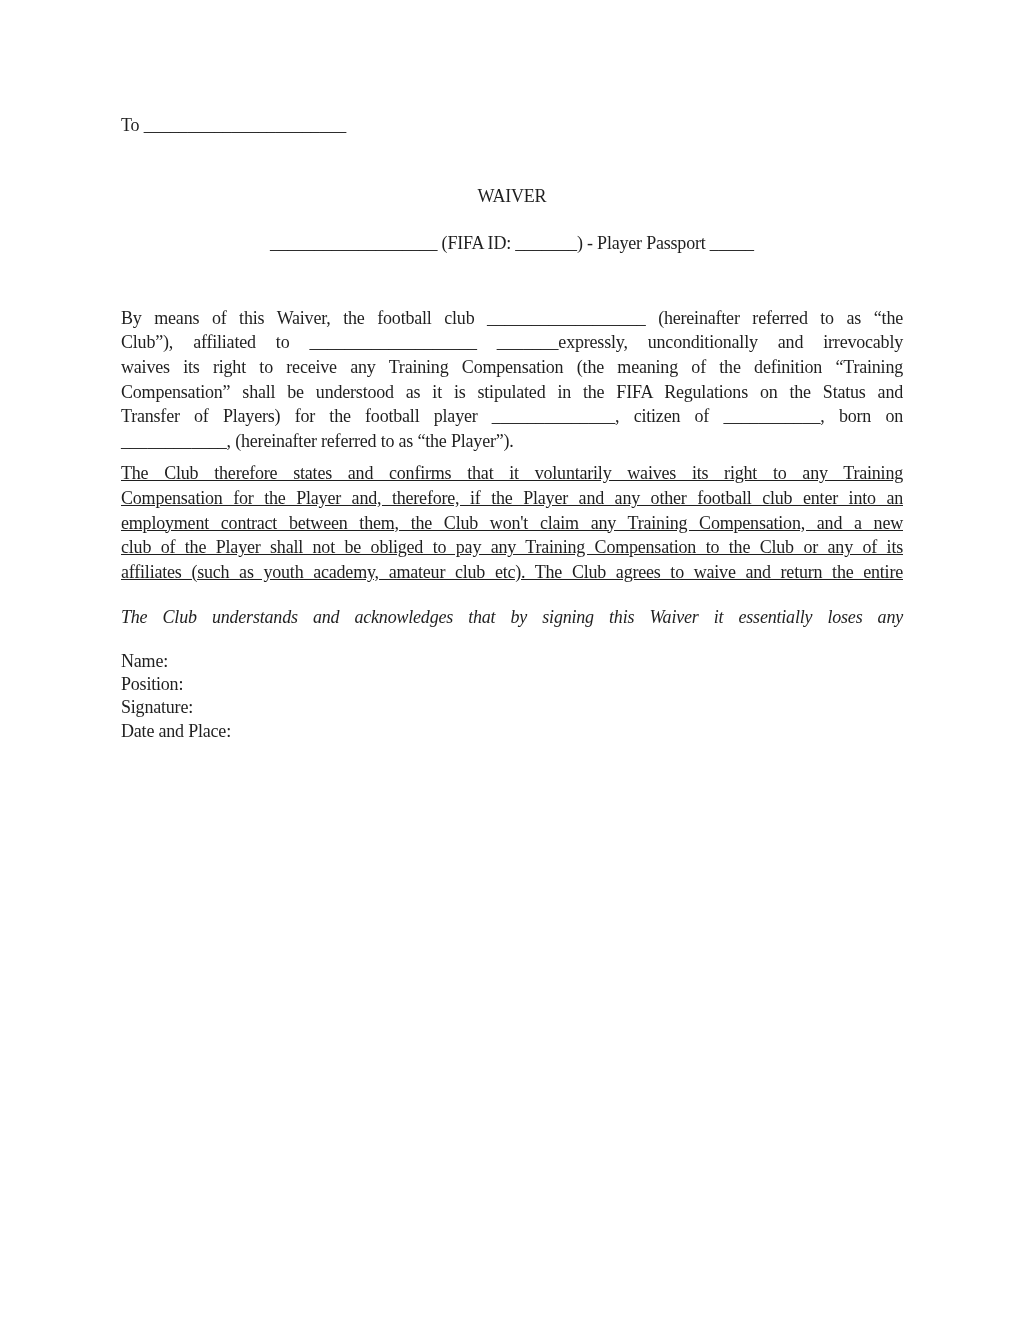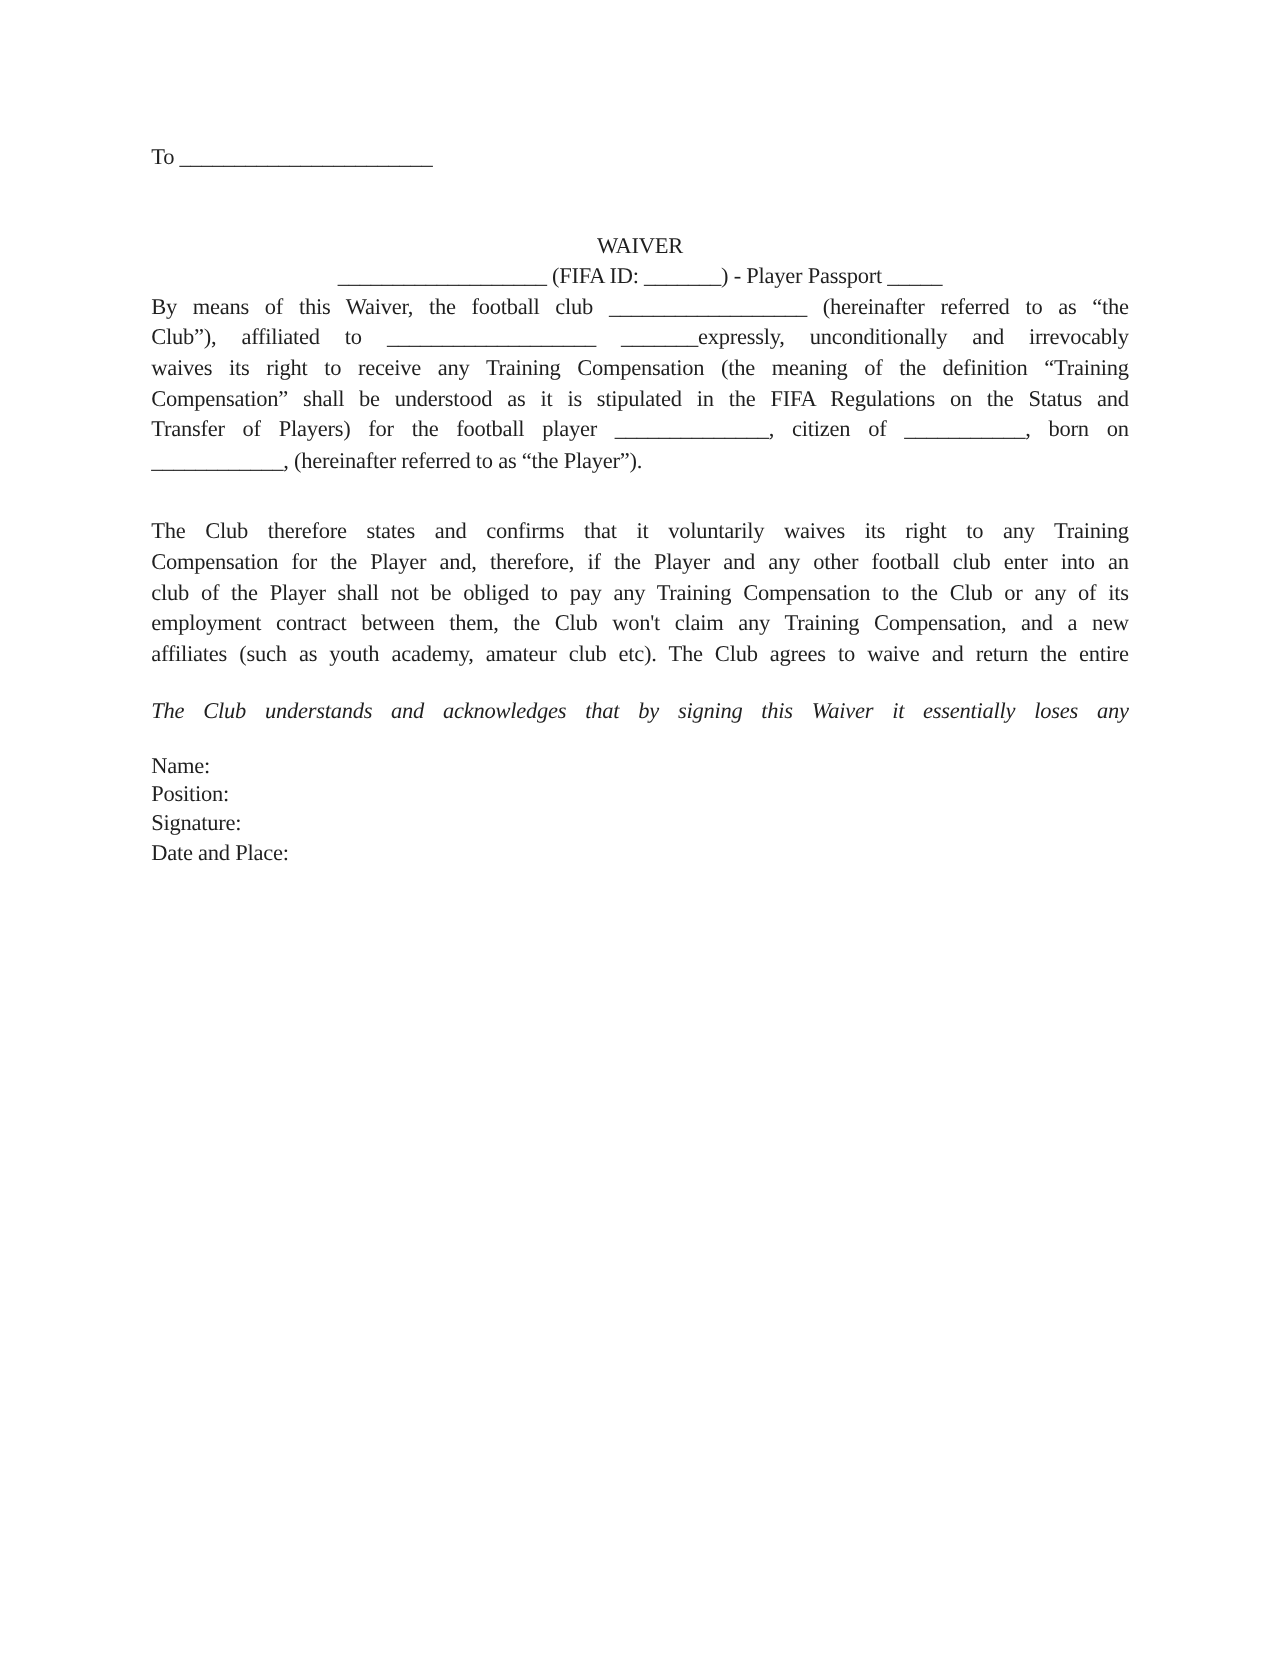--- a/index.html
+++ b/index.html
@@ -15,24 +15,24 @@
     line-height: 24.6px;
     letter-spacing: -0.2px;
     color: #1f1f1f;
     overflow: hidden;
   }
   .line { min-height: 24.6px; }
   
   .jl { text-align: justify; text-align-last: justify; }
   
   .jl-end { text-align: left; }
-  .ctr { text-align: center; text-align-last: center; }
+  .ctr { text-align: center; text-align-last: center; margin-top: 23px; }
   .title-block { margin-top: 46px; }
-  .para-1 { }
-  .para-2 { margin-top: 32px; }
+  .para-1 { margin-top: 50px; }
+  .para-2 { margin-top: 8px; text-decoration: underline; }
   .para-3 { margin-top: 21px; font-style: italic; }
   .sig-block { margin-top: 20px; }
   .sig-block .line { line-height: 23.2px; min-height: 23.2px; }
 </style>
 </head>
 <body>
 
 <div class="page">
 
   <div class="line jl-end">To _______________________</div>
@@ -47,22 +47,22 @@
     <div class="line jl">Club”), affiliated to ___________________ _______expressly, unconditionally and irrevocably</div>
     <div class="line jl">waives its right to receive any Training Compensation (the meaning of the definition “Training</div>
     <div class="line jl">Compensation” shall be understood as it is stipulated in the FIFA Regulations on the Status and</div>
     <div class="line jl">Transfer of Players) for the football player ______________, citizen of ___________, born on</div>
     <div class="line jl-end">____________, (hereinafter referred to as “the Player”).</div>
   </div>
 
   <div class="para-2">
     <div class="line jl">The Club therefore states and confirms that it voluntarily waives its right to any Training</div>
     <div class="line jl">Compensation for the Player and, therefore, if the Player and any other football club enter into an</div>
+    <div class="line jl">employment contract between them, the Club won't claim any Training Compensation, and a new</div>
     <div class="line jl">club of the Player shall not be obliged to pay any Training Compensation to the Club or any of its</div>
-    <div class="line jl">employment contract between them, the Club won't claim any Training Compensation, and a new</div>
     <div class="line jl">affiliates (such as youth academy, amateur club etc). The Club agrees to waive and return the entire</div>
   </div>
 
   <div class="para-3">
     <div class="line jl">The Club understands and acknowledges that by signing this Waiver it essentially loses any</div>
   </div>
 
   <div class="sig-block">
     <div class="line jl-end">Name:</div>
     <div class="line jl-end">Position:</div>

